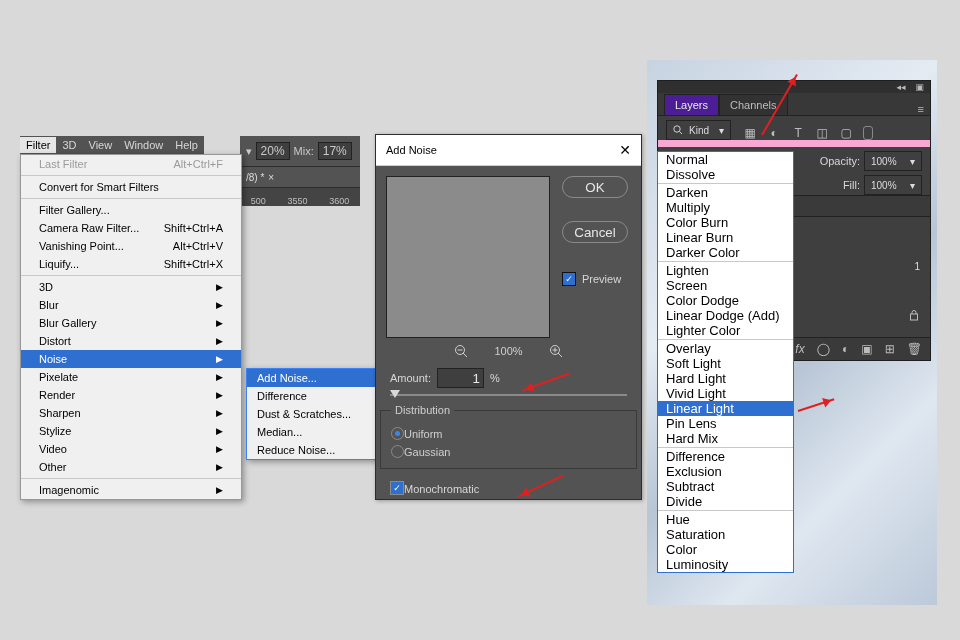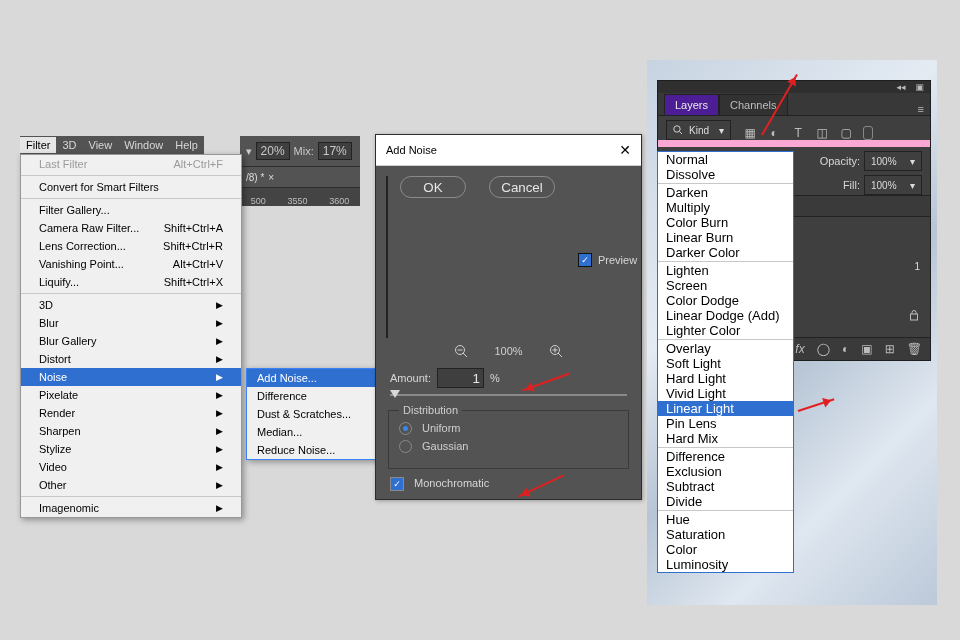--- a/index.html
+++ b/index.html
@@ -21,32 +21,32 @@
 .bgstrip .opts{height:30px;display:flex;align-items:center;gap:4px;padding-left:6px}
 .bgstrip .opts .chip{background:#3f3f3f;border:1px solid #222;height:16px;padding:0 4px;display:flex;align-items:center;font-size:12px}
 .bgstrip .tab{height:20px;display:flex;align-items:center;padding-left:6px;border-top:1px solid #2d2d2d;border-bottom:1px solid #2d2d2d;font-size:10px;color:#ddd}
 .bgstrip .ruler{height:18px;background:#444;display:flex;align-items:flex-end;justify-content:space-around;font-size:9px;color:#bfbfbf}
 
 .dlg{left:375px;top:134px;width:265px;}
 .dlg .titlebar{height:30px;background:#fff;color:#000;display:flex;align-items:center;justify-content:space-between;padding:0 10px;border-bottom:1px solid #d0d0d0}
 .dlg .close{font-size:14px;font-weight:400}
 .dlg .body{display:flex;padding:10px 10px 0}
 .dlg .preview{width:162px;height:160px;background:#8b8b8b;border:1px solid #222}
-.dlg .btns{display:flex;gap:23px;margin-left:12px}
+.dlg .btns{display:flex;flex-direction:column;gap:23px;margin-left:12px}
 .dlg button.ps{background:#535353;border:1px solid #8a8a8a;border-radius:12px;height:22px;width:66px;color:#e6e6e6}
 .dlg .pvrow{display:flex;align-items:center;gap:6px;margin-top:6px}
 .dlg .pvrow .chk{width:12px;height:12px;background:#2f6fd0;border:1px solid #111;display:flex;align-items:center;justify-content:center;color:#fff;font-size:9px}
 .dlg .zoom{display:flex;align-items:center;justify-content:center;gap:26px;margin-top:6px;color:#cfcfcf}
 .dlg .amount{display:flex;align-items:center;gap:6px;margin:10px 14px 0}
 .dlg input[type=text]{width:40px;height:16px;background:#3f3f3f;border:1px solid #222;color:#e6e6e6;text-align:right;padding-right:3px}
 .dlg .slider{height:2px;background:#8a8a8a;margin:6px 14px;position:relative}
 .dlg .slider .thumb{position:absolute;left:0;top:-4px;width:0;height:0;border-left:5px solid transparent;border-right:5px solid transparent;border-top:8px solid #d8d8d8}
-.dlg fieldset{border:1px solid #3a3a3a;margin:8px 12px;padding:6px 10px 10px;color:#cfcfcf}
+.dlg fieldset{border:1px solid #3a3a3a;margin:8px 4px;padding:6px 10px 10px;color:#cfcfcf}
 .dlg legend{padding:0 4px}
-.radio,.cb{display:flex;align-items:flex-start;gap:10px;height:18px}
+.radio,.cb{display:flex;align-items:flex-end;gap:0;height:18px}
 .radio .dot{width:11px;height:11px;border:1px solid #8a8a8a;border-radius:50%;display:flex;align-items:center;justify-content:center}
 .radio.sel .dot::after{content:"";width:5px;height:5px;background:#3a86ef;border-radius:50%}
 .cb .box{width:12px;height:12px;border:1px solid #8a8a8a}
 .cb.sel .box{background:#2f6fd0;color:#fff;display:flex;align-items:center;justify-content:center;font-size:9px}
 .arrowC{position:absolute;width:50px;height:2px;background:#e02020}
 .arrowC::after{content:"";position:absolute;right:-2px;top:-4px;border:5px solid transparent;border-left:8px solid #e02020}
 
 .fabric{position:absolute;left:647px;top:60px;width:290px;height:545px;background:linear-gradient(135deg,#c7d3e1 0%,#e4ebf3 35%,#b7c5d5 55%,#dfe7f0 75%,#bcc9d9 100%)}
 .layers{position:absolute;left:657px;top:80px;width:272px;background:#3f3f3f;border:1px solid #1e1e1e}
 .layers .hdr{height:12px;background:#2f2f2f;display:flex;justify-content:flex-end;align-items:center;padding-right:6px;gap:10px;color:#bbb;font-size:9px}
@@ -117,24 +117,20 @@
   <div id="sec2">
       <div class="item">
         <span>Filter Gallery...</span>
         <span></span>
       </div>
       <div class="item">
         <span>Camera Raw Filter...</span>
         <span>Shift+Ctrl+A</span>
       </div>
       <div class="item">
-        <span>Lens Correction...</span>
-        <span>Shift+Ctrl+R</span>
-      </div>
-      <div class="item">
         <span>Vanishing Point...</span>
         <span>Alt+Ctrl+V</span>
       </div>
       <div class="item">
         <span>Liquify...</span>
         <span>Shift+Ctrl+X</span>
       </div>
     </div>
   <div class="sep"></div>
   <div id="sec3">

